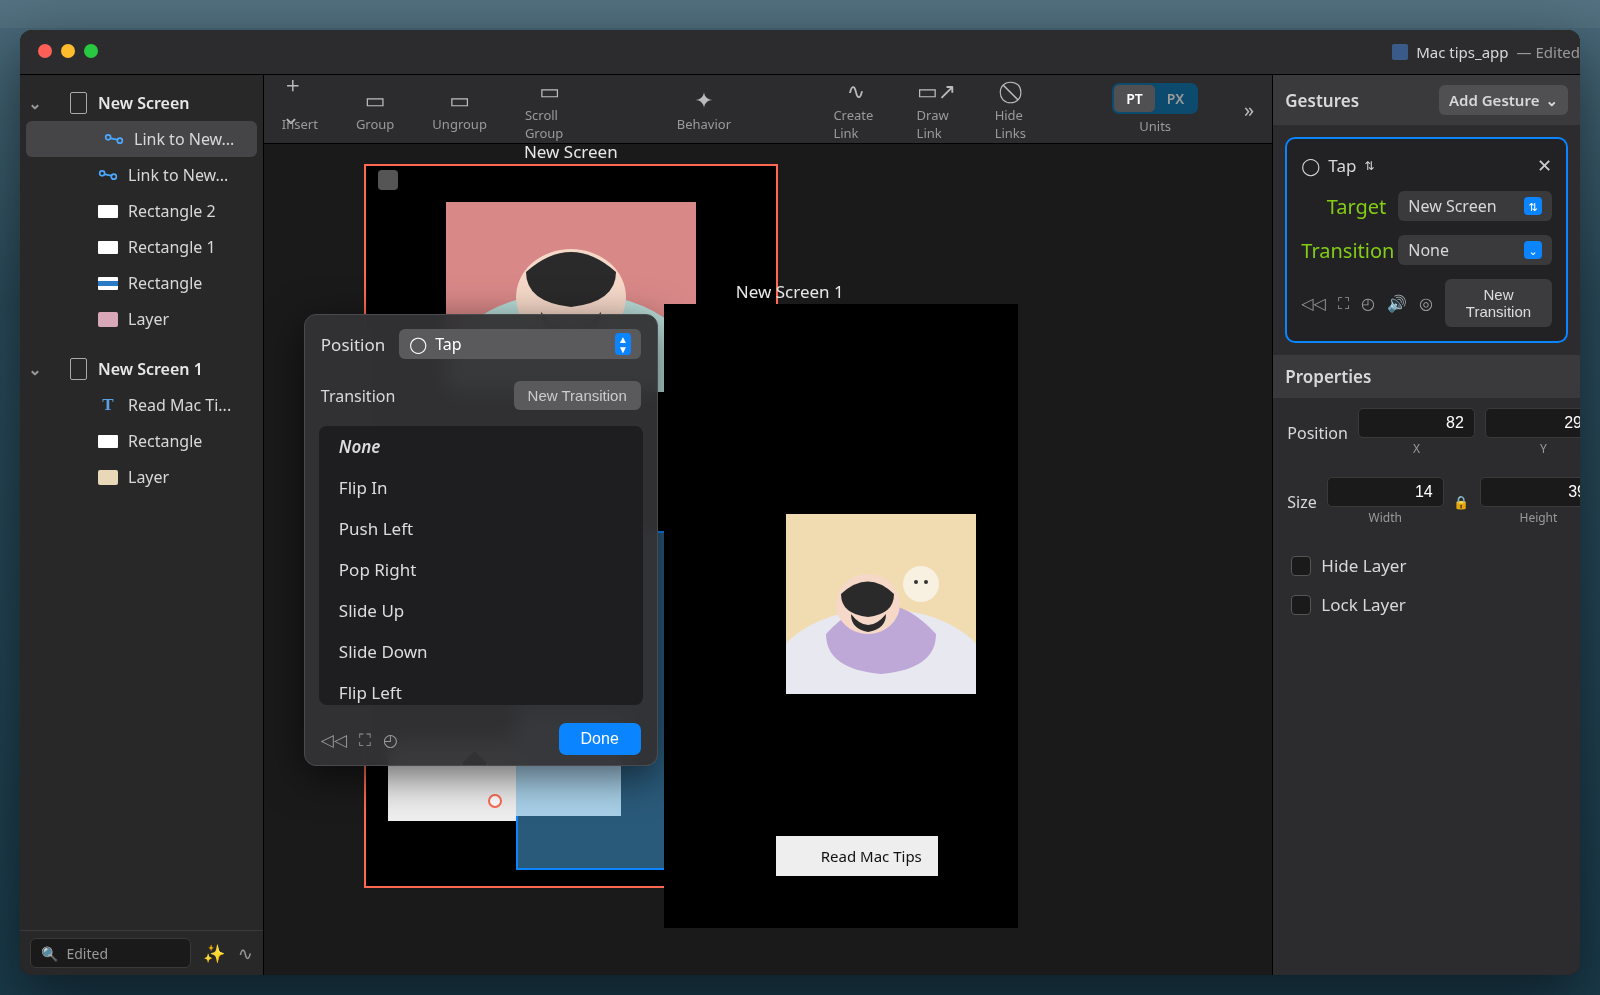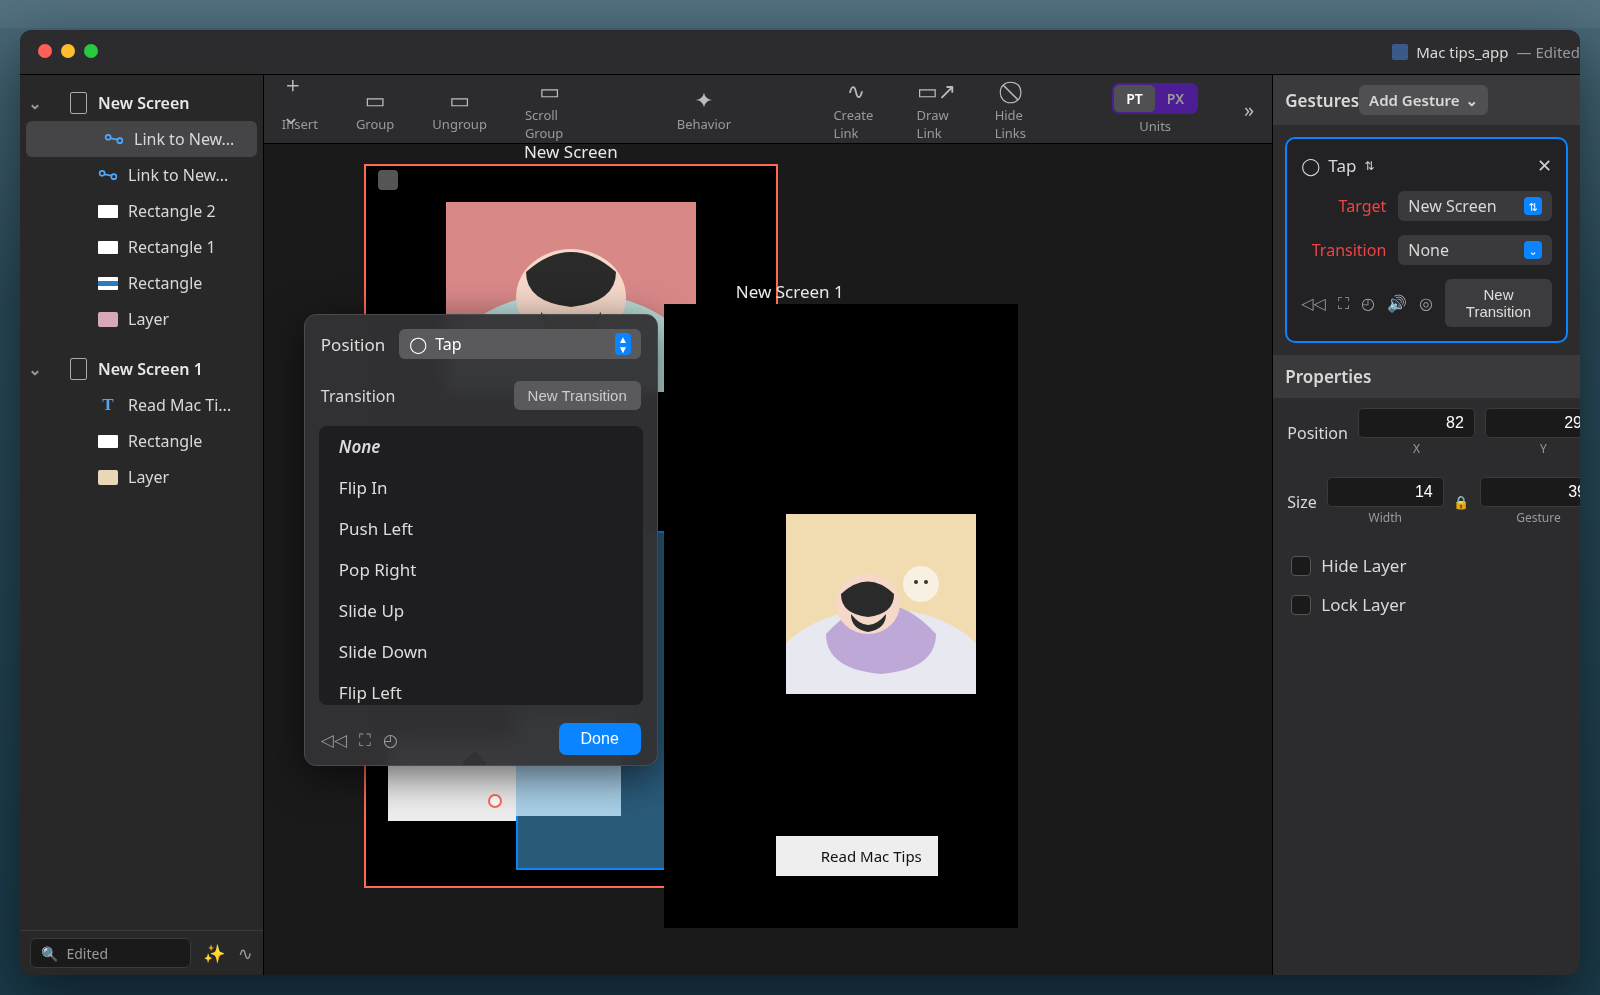--- a/index.html
+++ b/index.html
@@ -77,21 +77,21 @@
   
   .center{flex:1;display:flex;flex-direction:column;background:#1a1a1a;position:relative;}
   .toolbar{
     height:68px;background:var(--bg-panel);border-bottom:1px solid #000;display:flex;align-items:center;
     padding:0 18px;gap:38px;flex-shrink:0;
   }
   .tbitem{display:flex;flex-direction:column;align-items:center;gap:3px;color:var(--text-dim);font-size:13px;}
   .tbitem .tbic{height:26px;display:flex;align-items:center;justify-content:center;font-size:22px;color:#bbb;}
   .tbspacer{flex:1;}
   .units{display:flex;flex-direction:column;align-items:center;gap:3px;}
-  .unitseg{display:flex;background:#4c1d95;border-radius:7px;padding:2px;}
+  .unitseg{display:flex;background:#0c4a6e;border-radius:7px;padding:2px;}
   .unitseg span{padding:4px 12px;font-size:14px;font-weight:600;color:var(--text-dim);border-radius:5px;}
   .unitseg span.act{background:#505052;color:#fff;}
   .more{font-size:20px;color:#bbb;margin-left:8px;}
   .canvas{flex:1;position:relative;background:#1a1a1a;overflow:hidden;}
   .artboard{position:absolute;background:#000;border:2px solid transparent;}
   .artboard.sel{border-color:var(--artboard-sel);}
   .ab-title{position:absolute;top:-26px;left:0;right:0;text-align:center;font-size:17px;color:#e8e8e8;}
   .ab-statusbar{height:28px;background:#000;display:flex;align-items:center;padding:0 12px;}
   .ab-statusbar .arrow{width:20px;height:20px;background:#555;border-radius:4px;}
   .ab-illus{margin:8px auto;border-radius:3px;}
@@ -125,32 +125,32 @@
   .pop-foot{padding:10px 16px;display:flex;align-items:center;justify-content:space-between;}
   .pop-icons{display:flex;gap:12px;color:var(--text-dim);font-size:17px;}
   .btn-blue{background:var(--accent-blue);color:#fff;border:none;border-radius:7px;padding:7px 22px;font-size:16px;font-weight:500;}
   .pop-tail{
     position:absolute;bottom:-9px;left:160px;width:18px;height:18px;background:rgba(50,50,52,.96);
     transform:rotate(45deg);border-right:1px solid #4a4a4c;border-bottom:1px solid #4a4a4c;
   }
   
   .inspector{width:360px;background:var(--bg-panel);border-left:1px solid #000;display:flex;flex-direction:column;overflow:auto;}
   .insp-header{
-    background:#3a3a3c;padding:10px 12px;display:flex;align-items:center;
+    background:#3a3a3c;padding:10px 12px;display:flex;align-items:center;justify-content:space-between;
     font-size:17px;font-weight:600;
   }
   .add-gesture{background:#505052;border-radius:6px;padding:5px 10px;font-size:15px;display:flex;align-items:center;gap:6px;}
   .gesture-card{
     margin:12px;border:2px solid var(--accent-blue);border-radius:10px;padding:14px;background:#222224;
     display:flex;flex-direction:column;gap:14px;
   }
   .gc-row{display:flex;align-items:center;justify-content:space-between;gap:12px;}
   .gc-title{display:flex;align-items:center;gap:8px;font-size:17px;}
   .close-x{color:#ccc;font-size:18px;}
-  .gc-label{font-size:16px;color:#ef4444;width:85px;text-align:right;}
+  .gc-label{font-size:20px;color:#84cc16;width:85px;text-align:right;}
   .gc-select{
     flex:1;background:#3a3a3c;border-radius:6px;height:30px;padding:0 10px;
     display:flex;align-items:center;justify-content:space-between;font-size:16px;
   }
   .gc-select .chev{background:var(--accent-blue);border-radius:4px;width:18px;height:18px;display:flex;align-items:center;justify-content:center;font-size:11px;color:#fff;}
   .gc-icons{display:flex;gap:12px;color:var(--text-dim);font-size:16px;}
   .btn-newtrans{background:#3c3c3e;color:#ddd;border:none;border-radius:6px;padding:7px 14px;font-size:15px;}
   .prop-row{display:flex;align-items:center;gap:10px;padding:10px 14px;}
   .prop-row .plabel{width:85px;text-align:right;font-size:16px;}
   .numfield{display:flex;flex-direction:column;align-items:center;gap:2px;}
@@ -479,21 +479,21 @@
         </div>
         <div class="prop-row">
           <span class="plabel">Size</span>
           <div class="numfield">
             <input value="14" style="">
             <span class="sublabel">Width</span>
           </div>
           <span class="lock">🔒</span>
           <div class="numfield">
             <input value="39" style="">
-            <span class="sublabel">Gesture</span>
+            <span class="sublabel">Height</span>
           </div>
         </div>
         <div style="height:10px"></div>
         <div class="check-row">
           <span class="checkbox"></span>
           <span>Hide Layer</span>
         </div>
         <div class="check-row">
           <span class="checkbox"></span>
           <span>Lock Layer</span>

